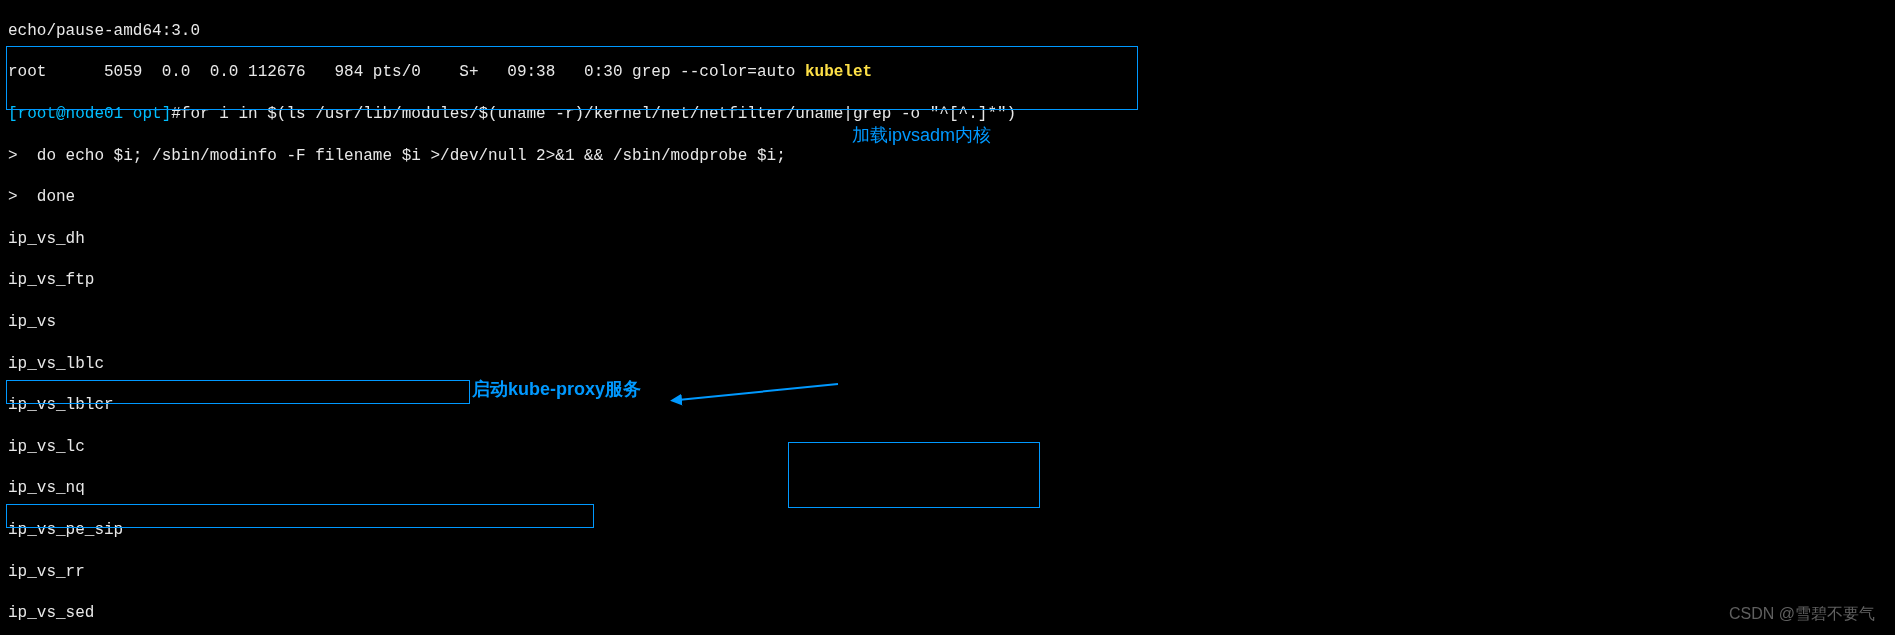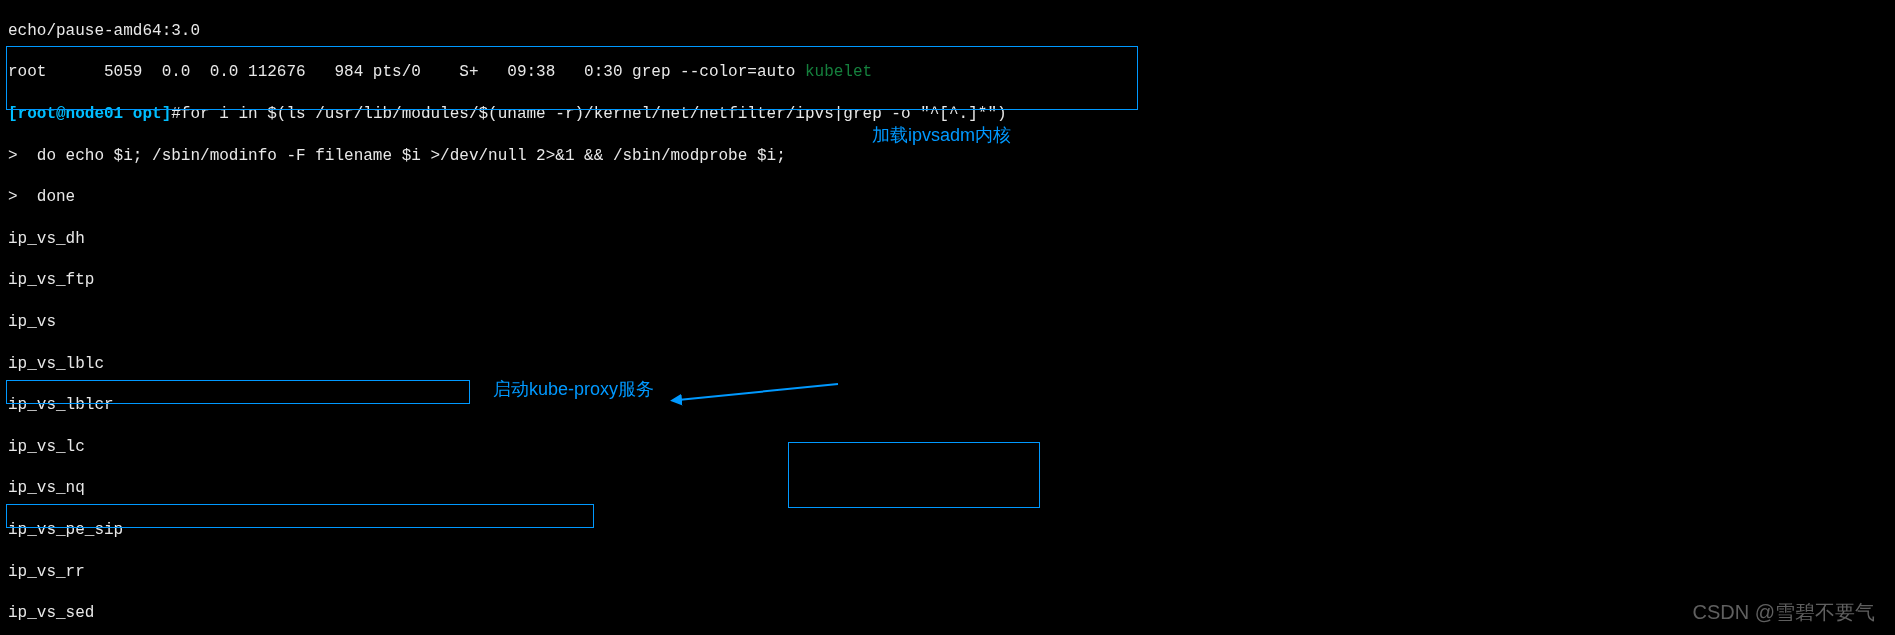--- a/index.html
+++ b/index.html
@@ -14,23 +14,23 @@
     height: 635px;
     overflow: hidden;
     position: relative;
   }
   .term {
     white-space: pre;
     position: relative;
     padding: 0 8px;
   }
   .cyan { color: #00bfff; }
-  .red  { color: #15803d; font-weight: normal; }
+  .red  { color: #fde047; font-weight: bold; }
   .white{ color: #e8e8e8; }
-  .bold { font-weight: bold; }
+  .bold { font-weight: normal; }
   .box {
     position: absolute;
     border: 1.5px solid #0099ff;
     background: transparent;
     pointer-events: none;
   }
   .annot {
     position: absolute;
     color: #0099ff;
     font-size: 18px;
@@ -39,33 +39,33 @@
   .arrow {
     position: absolute;
     pointer-events: none;
   }
   .watermark {
     position: absolute;
     right: 20px;
     bottom: 10px;
     color: #888;
     font-family: sans-serif;
-    font-size: 20px;
+    font-size: 16px;
     opacity: 0.7;
   }
 </style>
 </head>
 <body>
 
 <div class="term">
 <span>echo/pause-amd64:3.0</span>
 
 <span><span>root      5059  0.0  0.0 112676   984 pts/0    S+   09:38   0:30 grep --color=auto </span><span class="red">kubelet</span></span>
 
-<span><span class="cyan bold">[root@node01 opt]</span><span class="white">#</span><span class="white">for i in $(ls /usr/lib/modules/$(uname -r)/kernel/net/netfilter/ipvs|grep -o "^[^.]*")</span></span>
+<span><span class="cyan bold">[root@node01 opt]</span><span class="white">#</span><span class="white">for i in $(ls /usr/lib/modules/$(uname -r)/kernel/net/netfilter/uname|grep -o "^[^.]*")</span></span>
 
 <span>&gt;  do echo $i; /sbin/modinfo -F filename $i &gt;/dev/null 2&gt;&amp;1 &amp;&amp; /sbin/modprobe $i;</span>
 
 <span>&gt;  done</span>
 
 <span>ip_vs_dh</span>
 
 <span>ip_vs_ftp</span>
 
 <span>ip_vs</span>
@@ -103,22 +103,22 @@
 
 
 
 </div>
 
 <div class="box" style="left:6px; top:46px; width:1130px; height:62px;"></div>
 <div class="box" style="left:6px; top:380px; width:462px; height:22px;"></div>
 <div class="box" style="left:788px; top:442px; width:250px; height:64px;"></div>
 <div class="box" style="left:6px; top:504px; width:586px; height:22px;"></div>
 
-<div class="annot" style="left:852px; top:124px;margin-left:20px;">加载ipvsadm内核</div>
-<div class="annot" style="left:493px; top:378px;">启动kube-proxy服务</div>
+<div class="annot" style="left:852px; top:124px;">加载ipvsadm内核</div>
+<div class="annot" style="left:472px; top:378px;font-weight:bold;">启动kube-proxy服务</div>
 
 <svg class="arrow" style="left:668px; top:380px;" width="180" height="30">
   <defs>
     <marker id="ah" markerWidth="10" markerHeight="10" refX="2" refY="3" orient="auto">
       <path d="M0,0 L6,3 L0,6 Z" fill="#0099ff"></path>
     </marker>
   </defs>
   <line x1="170" y1="4" x2="10" y2="20" stroke="#0099ff" stroke-width="2" marker-end="url(#ah)"></line>
 </svg>
 

